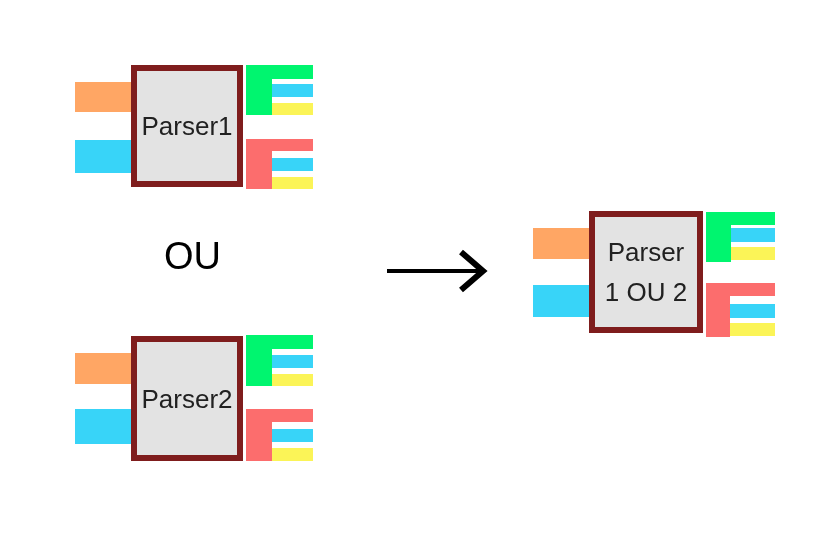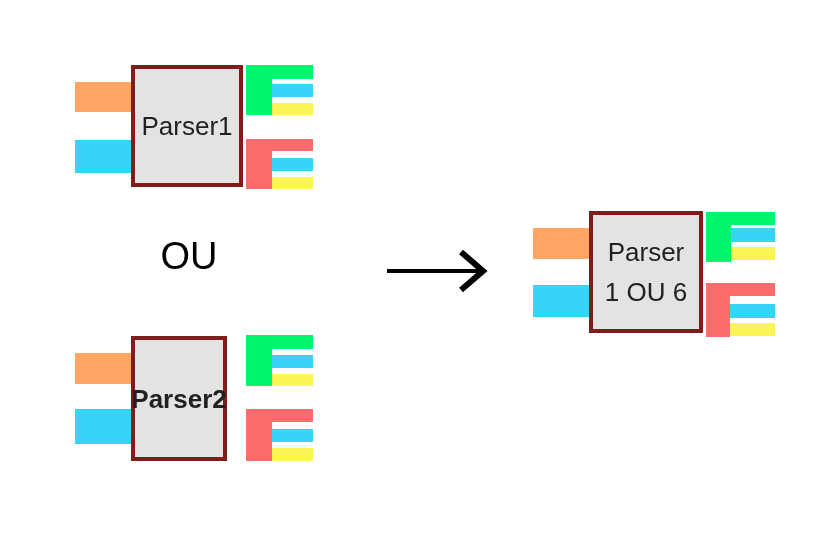--- a/index.html
+++ b/index.html
@@ -14,38 +14,37 @@
     width: 840px; height: 549px;
     background: #ffffff;
   }
   .bar, .block {
     position: absolute;
   }
   .pbox {
     position: absolute;
     box-sizing: border-box;
     background: #e3e3e3;
-    border: 4px solid #7f1d1d;
+    border: 6px solid #7f1d1d;
     display: flex;
     flex-direction: column;
     align-items: center;
     justify-content: center;
     text-align: center;
   }
   .pbox span {
     font-size: 26px;
     line-height: 40px;
     color: #212121;
     white-space: nowrap;
   }
   .op-label {
     position: absolute;
-    left: 144px; top: 234px;
+    left: 164px; top: 234px;
     width: 90px;
-    text-align: center;
     font-size: 38px;
     line-height: 44px;
     color: #1a1a1a;
   }
   .arrow {
     position: absolute;
     left: 383px; top: 246px;
     width: 105px; height: 50px;
   }
 </style>
@@ -72,21 +71,21 @@
     <div class="bar" style="left: 272px; top: 158px; width: 41px; height: 13px; background-color: rgb(56, 212, 248);"></div>
     <div class="bar" style="left: 272px; top: 177px; width: 41px; height: 12px; background-color: rgb(251, 244, 87);"></div>
   </div>
 
   <div class="op-label" style="color: rgb(0, 0, 0);">OU</div>
 
   <div>
     <div class="bar" style="left: 75px; top: 353px; width: 56px; height: 31px; background-color: rgb(255, 166, 100);"></div>
     <div class="bar" style="left: 75px; top: 409px; width: 56px; height: 35px; background-color: rgb(56, 212, 248);"></div>
 
-    <div class="pbox" style="left: 131px; top: 336px; width: 96px; height: 125px; background-color: rgb(227, 227, 227); font-weight: bold;">
+    <div class="pbox" style="left: 131px; top: 336px; width: 112px; height: 125px; background-color: rgb(227, 227, 227);">
       <span>Parser2</span>
     </div>
 
     <div class="block" style="left: 246px; top: 335px; width: 26px; height: 51px; background-color: rgb(0, 245, 111);"></div>
     <div class="bar" style="left: 272px; top: 335px; width: 41px; height: 14px; background-color: rgb(0, 245, 111);"></div>
     <div class="bar" style="left: 272px; top: 355px; width: 41px; height: 13px; background-color: rgb(56, 212, 248);"></div>
     <div class="bar" style="left: 272px; top: 374px; width: 41px; height: 12px; background-color: rgb(251, 244, 87);"></div>
 
     <div class="block" style="left: 246px; top: 409px; width: 26px; height: 52px; background-color: rgb(252, 109, 109);"></div>
     <div class="bar" style="left: 272px; top: 409px; width: 41px; height: 13px; background-color: rgb(252, 109, 109);"></div>
@@ -100,21 +99,21 @@
       <polyline points="78,6 100,25 78,44" fill="none" stroke="currentColor" stroke-width="6"></polyline>
     </svg>
   </div>
 
   <div>
     <div class="bar" style="left: 533px; top: 228px; width: 56px; height: 31px; background-color: rgb(255, 166, 100);"></div>
     <div class="bar" style="left: 533px; top: 285px; width: 56px; height: 32px; background-color: rgb(56, 212, 248);"></div>
 
     <div class="pbox" style="left: 589px; top: 211px; width: 114px; height: 122px; background-color: rgb(227, 227, 227);">
       <span>Parser</span>
-      <span>1 OU 6</span>
+      <span>1 OU 2</span>
     </div>
 
     <div class="block" style="left: 706px; top: 212px; width: 25px; height: 50px; background-color: rgb(0, 245, 111);"></div>
     <div class="bar" style="left: 731px; top: 212px; width: 44px; height: 13px; background-color: rgb(0, 245, 111);"></div>
     <div class="bar" style="left: 731px; top: 228px; width: 44px; height: 14px; background-color: rgb(56, 212, 248);"></div>
     <div class="bar" style="left: 731px; top: 247px; width: 44px; height: 13px; background-color: rgb(251, 244, 87);"></div>
 
     <div class="block" style="left: 706px; top: 283px; width: 24px; height: 54px; background-color: rgb(252, 109, 109);"></div>
     <div class="bar" style="left: 730px; top: 283px; width: 45px; height: 13px; background-color: rgb(252, 109, 109);"></div>
     <div class="bar" style="left: 730px; top: 304px; width: 45px; height: 14px; background-color: rgb(56, 212, 248);"></div>

